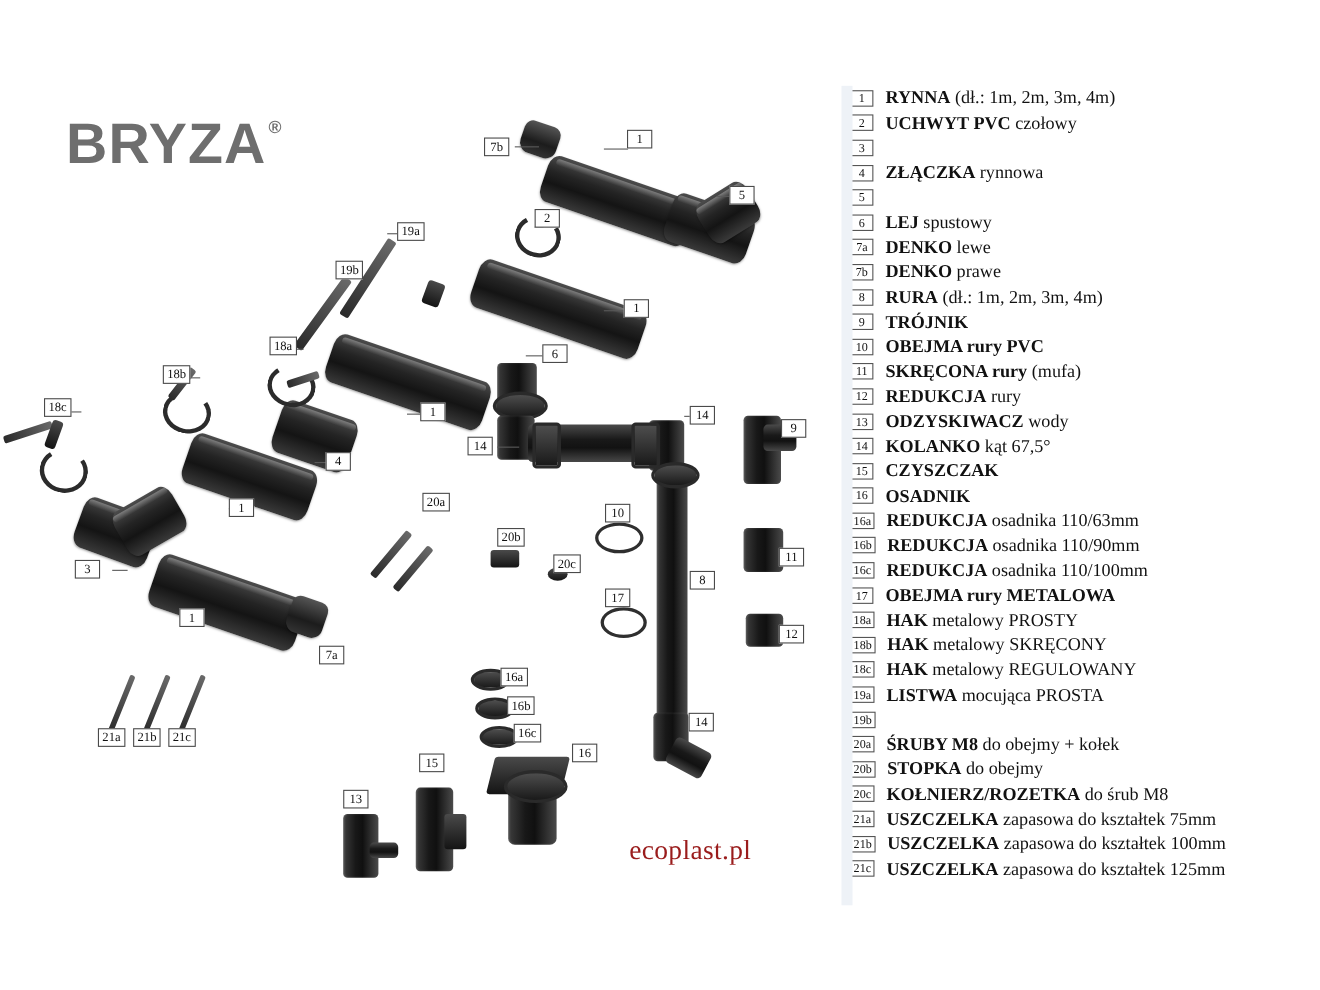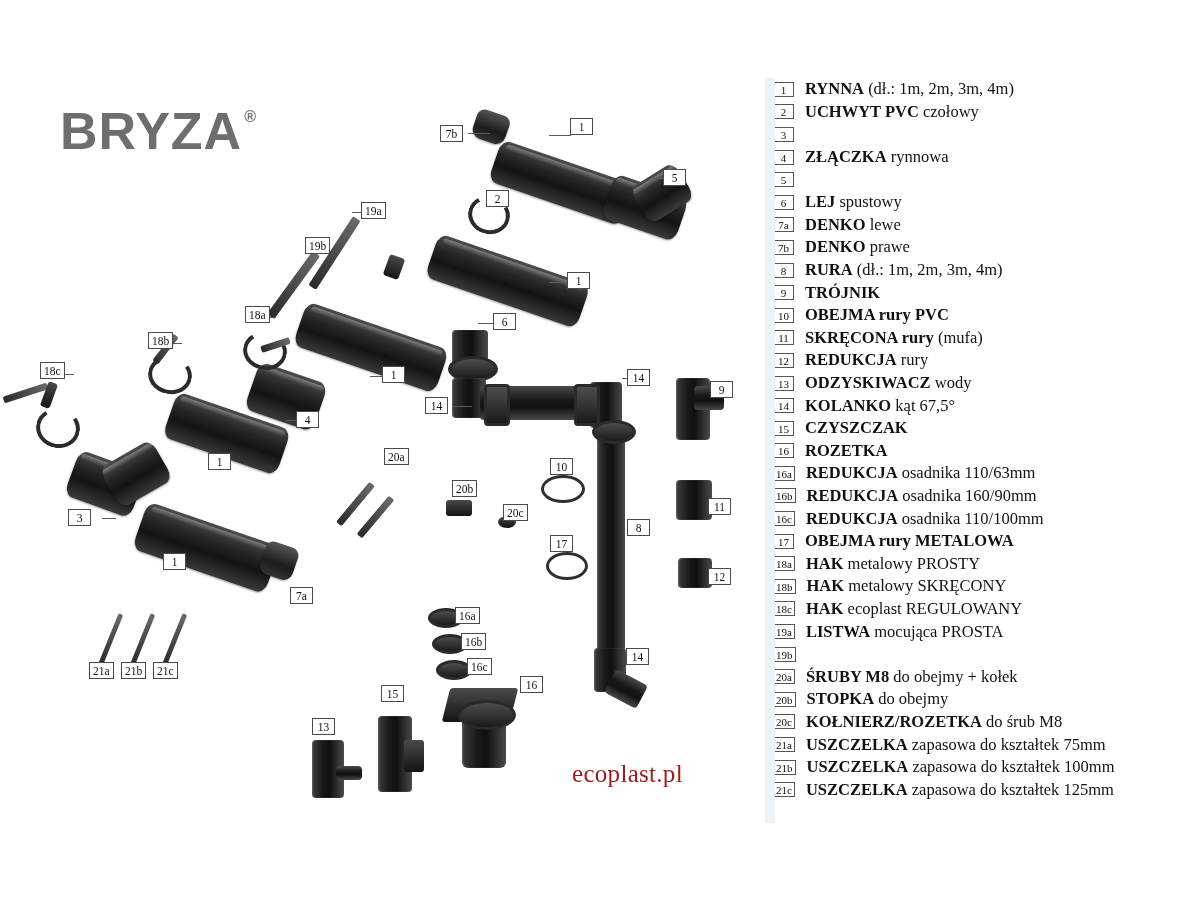--- a/index.html
+++ b/index.html
@@ -391,49 +391,49 @@
         <div class="legend-row">
           <span class="legend-num">14</span>
           <span class="legend-text"><span class="b">KOLANKO</span><span> kąt 67,5°</span></span>
         </div>
         <div class="legend-row">
           <span class="legend-num">15</span>
           <span class="legend-text"><span class="b">CZYSZCZAK</span><span></span></span>
         </div>
         <div class="legend-row">
           <span class="legend-num">16</span>
-          <span class="legend-text"><span class="b">ROZETKA</span><span></span></span>
+          <span class="legend-text"><span class="b">OSADNIK</span><span></span></span>
         </div>
         <div class="legend-row">
           <span class="legend-num">16a</span>
           <span class="legend-text"><span class="b">REDUKCJA</span><span> osadnika 110/63mm</span></span>
         </div>
         <div class="legend-row">
           <span class="legend-num">16b</span>
-          <span class="legend-text"><span class="b">REDUKCJA</span><span> osadnika 160/90mm</span></span>
+          <span class="legend-text"><span class="b">REDUKCJA</span><span> osadnika 110/90mm</span></span>
         </div>
         <div class="legend-row">
           <span class="legend-num">16c</span>
           <span class="legend-text"><span class="b">REDUKCJA</span><span> osadnika 110/100mm</span></span>
         </div>
         <div class="legend-row">
           <span class="legend-num">17</span>
           <span class="legend-text"><span class="b">OBEJMA rury METALOWA</span><span></span></span>
         </div>
         <div class="legend-row">
           <span class="legend-num">18a</span>
           <span class="legend-text"><span class="b">HAK</span><span> metalowy PROSTY</span></span>
         </div>
         <div class="legend-row">
           <span class="legend-num">18b</span>
           <span class="legend-text"><span class="b">HAK</span><span> metalowy SKRĘCONY</span></span>
         </div>
         <div class="legend-row">
           <span class="legend-num">18c</span>
-          <span class="legend-text"><span class="b">HAK</span><span> ecoplast REGULOWANY</span></span>
+          <span class="legend-text"><span class="b">HAK</span><span> metalowy REGULOWANY</span></span>
         </div>
         <div class="legend-row">
           <span class="legend-num">19a</span>
           <span class="legend-text"><span class="b">LISTWA</span><span> mocująca PROSTA</span></span>
         </div>
         <div class="legend-row">
           <span class="legend-num">19b</span>
         </div>
         <div class="legend-row">
           <span class="legend-num">20a</span>

